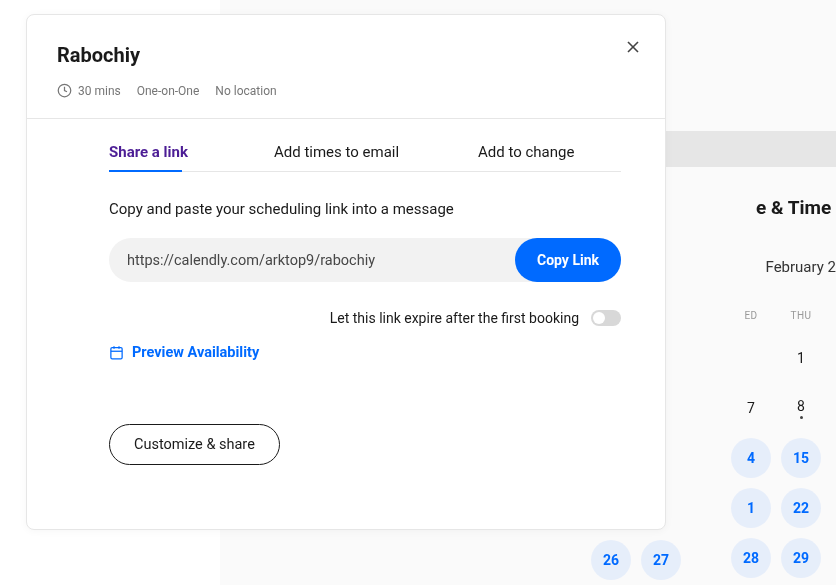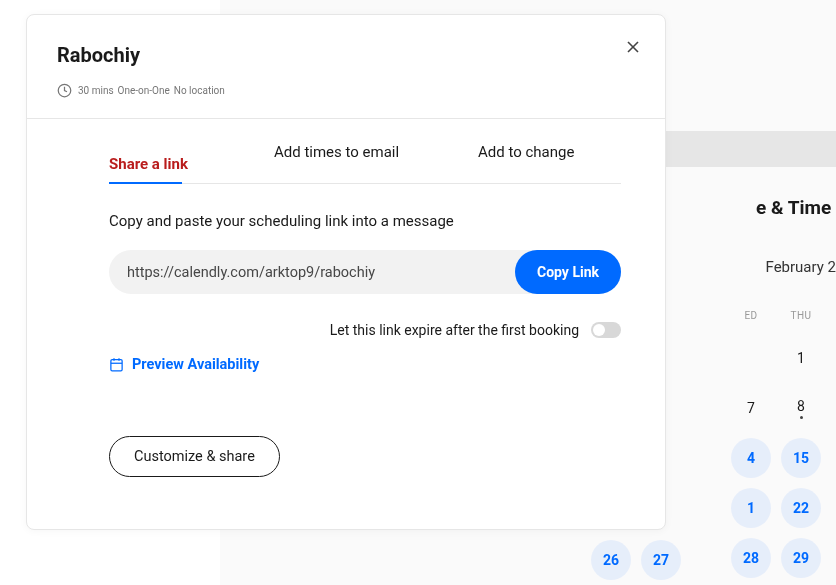--- a/index.html
+++ b/index.html
@@ -114,24 +114,24 @@
       position: relative;
     }
     .modal-title {
       font-size: 20px;
       font-weight: 700;
       color: #1a1a1a;
     }
     .modal-meta {
       display: flex;
       align-items: center;
-      gap: 4px;
+      gap: 16px;
       margin-top: 16px;
       color: #767676;
-      font-size: 10px;
+      font-size: 12px;
     }
     .modal-meta .item {
       display: flex;
       align-items: center;
       gap: 6px;
     }
     .close-btn {
       position: absolute;
       top: 22px;
       right: 22px;
@@ -151,22 +151,21 @@
       flex: 1;
       text-align: center;
       padding-bottom: 10px;
       font-size: 15px;
       color: #1a1a1a;
       cursor: pointer;
       position: relative;
     }
     .tab.active {
       font-weight: 700;
-      color: #b91c1c;
-      margin-top: 12px;
+      color: #4c1d95;
     }
     .tab.active::after {
       content: '';
       position: absolute;
       left: 20px;
       right: 20px;
       bottom: -1px;
       height: 2px;
       background: #006aff;
     }

